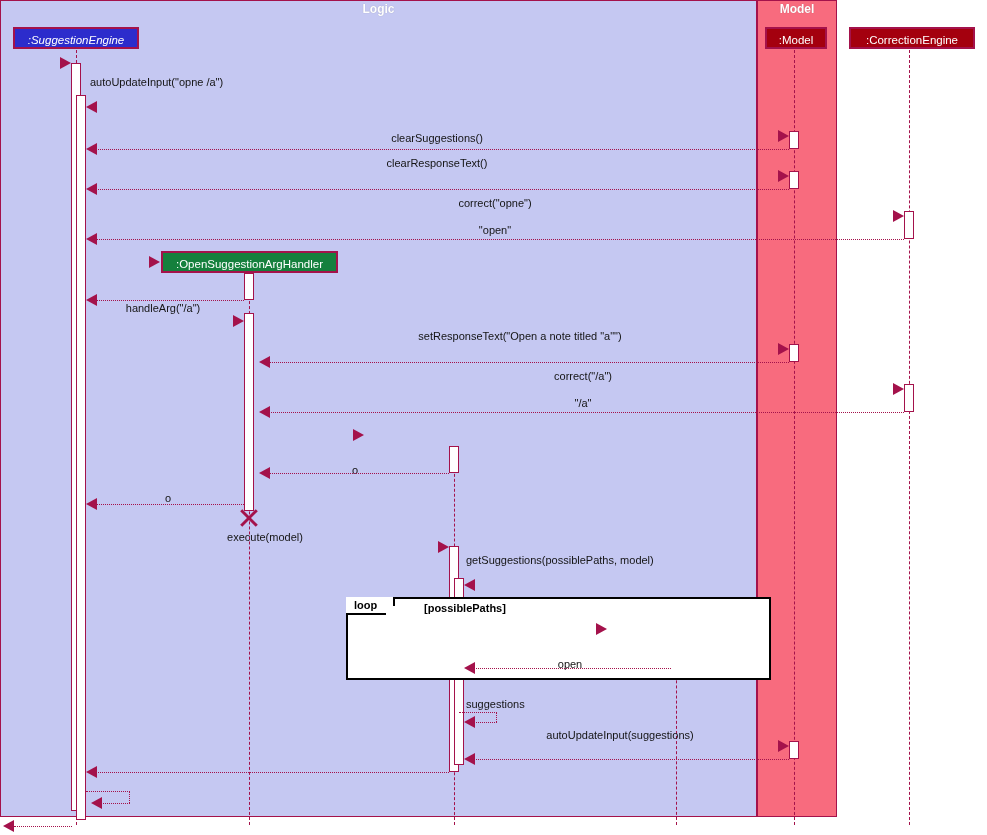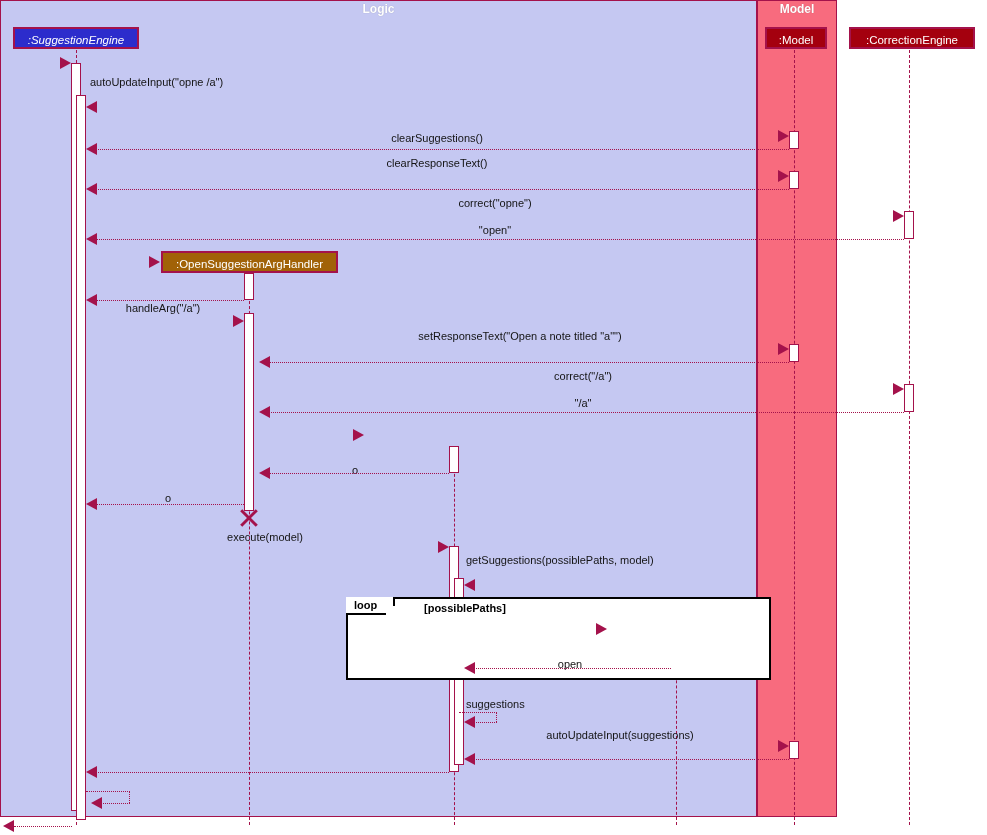--- a/index.html
+++ b/index.html
@@ -61,21 +61,21 @@
   <div class="lifeline" style="left:249px;top:276px;height:549px;border-left-color:#a4124b;"></div>
   <div class="lifeline" style="left:454px;top:449px;height:376px;border-left-color:#a4124b;"></div>
   <div class="lifeline" style="left:676px;top:645px;height:180px;border-left-color:#a4124b;"></div>
   <div class="lifeline" style="left:794px;top:50px;height:775px;border-left-color:#a4124b;"></div>
   <div class="lifeline" style="left:909px;top:50px;height:775px;border-left-color:#a4124b;"></div>
 
   <div class="lifeline-box" style="left:13px;top:27px;width:126px;background:#2c2ccc;border:2px solid #a4124b;font-style:italic;">
     <span>:SuggestionEngine</span>
   </div>
 
-  <div class="lifeline-box" style="left:161px;top:251px;width:177px;background:#a16207;border:2px solid #a4124b;">
+  <div class="lifeline-box" style="left:161px;top:251px;width:177px;background:#15803d;border:2px solid #a4124b;">
     <span>:OpenSuggestionArgHandler</span>
   </div>
 
 
   <div class="lifeline-box" style="left:612px;top:619px;width:129px;background:#2c2ccc;border:2px solid #a4124b;">
     <span>:SuggestionItemImpl</span>
   </div>
 
   <div class="lifeline-box" style="left:765px;top:27px;width:62px;background:#a4000e;border:2px solid #a4124b;">
     <span>:Model</span>

